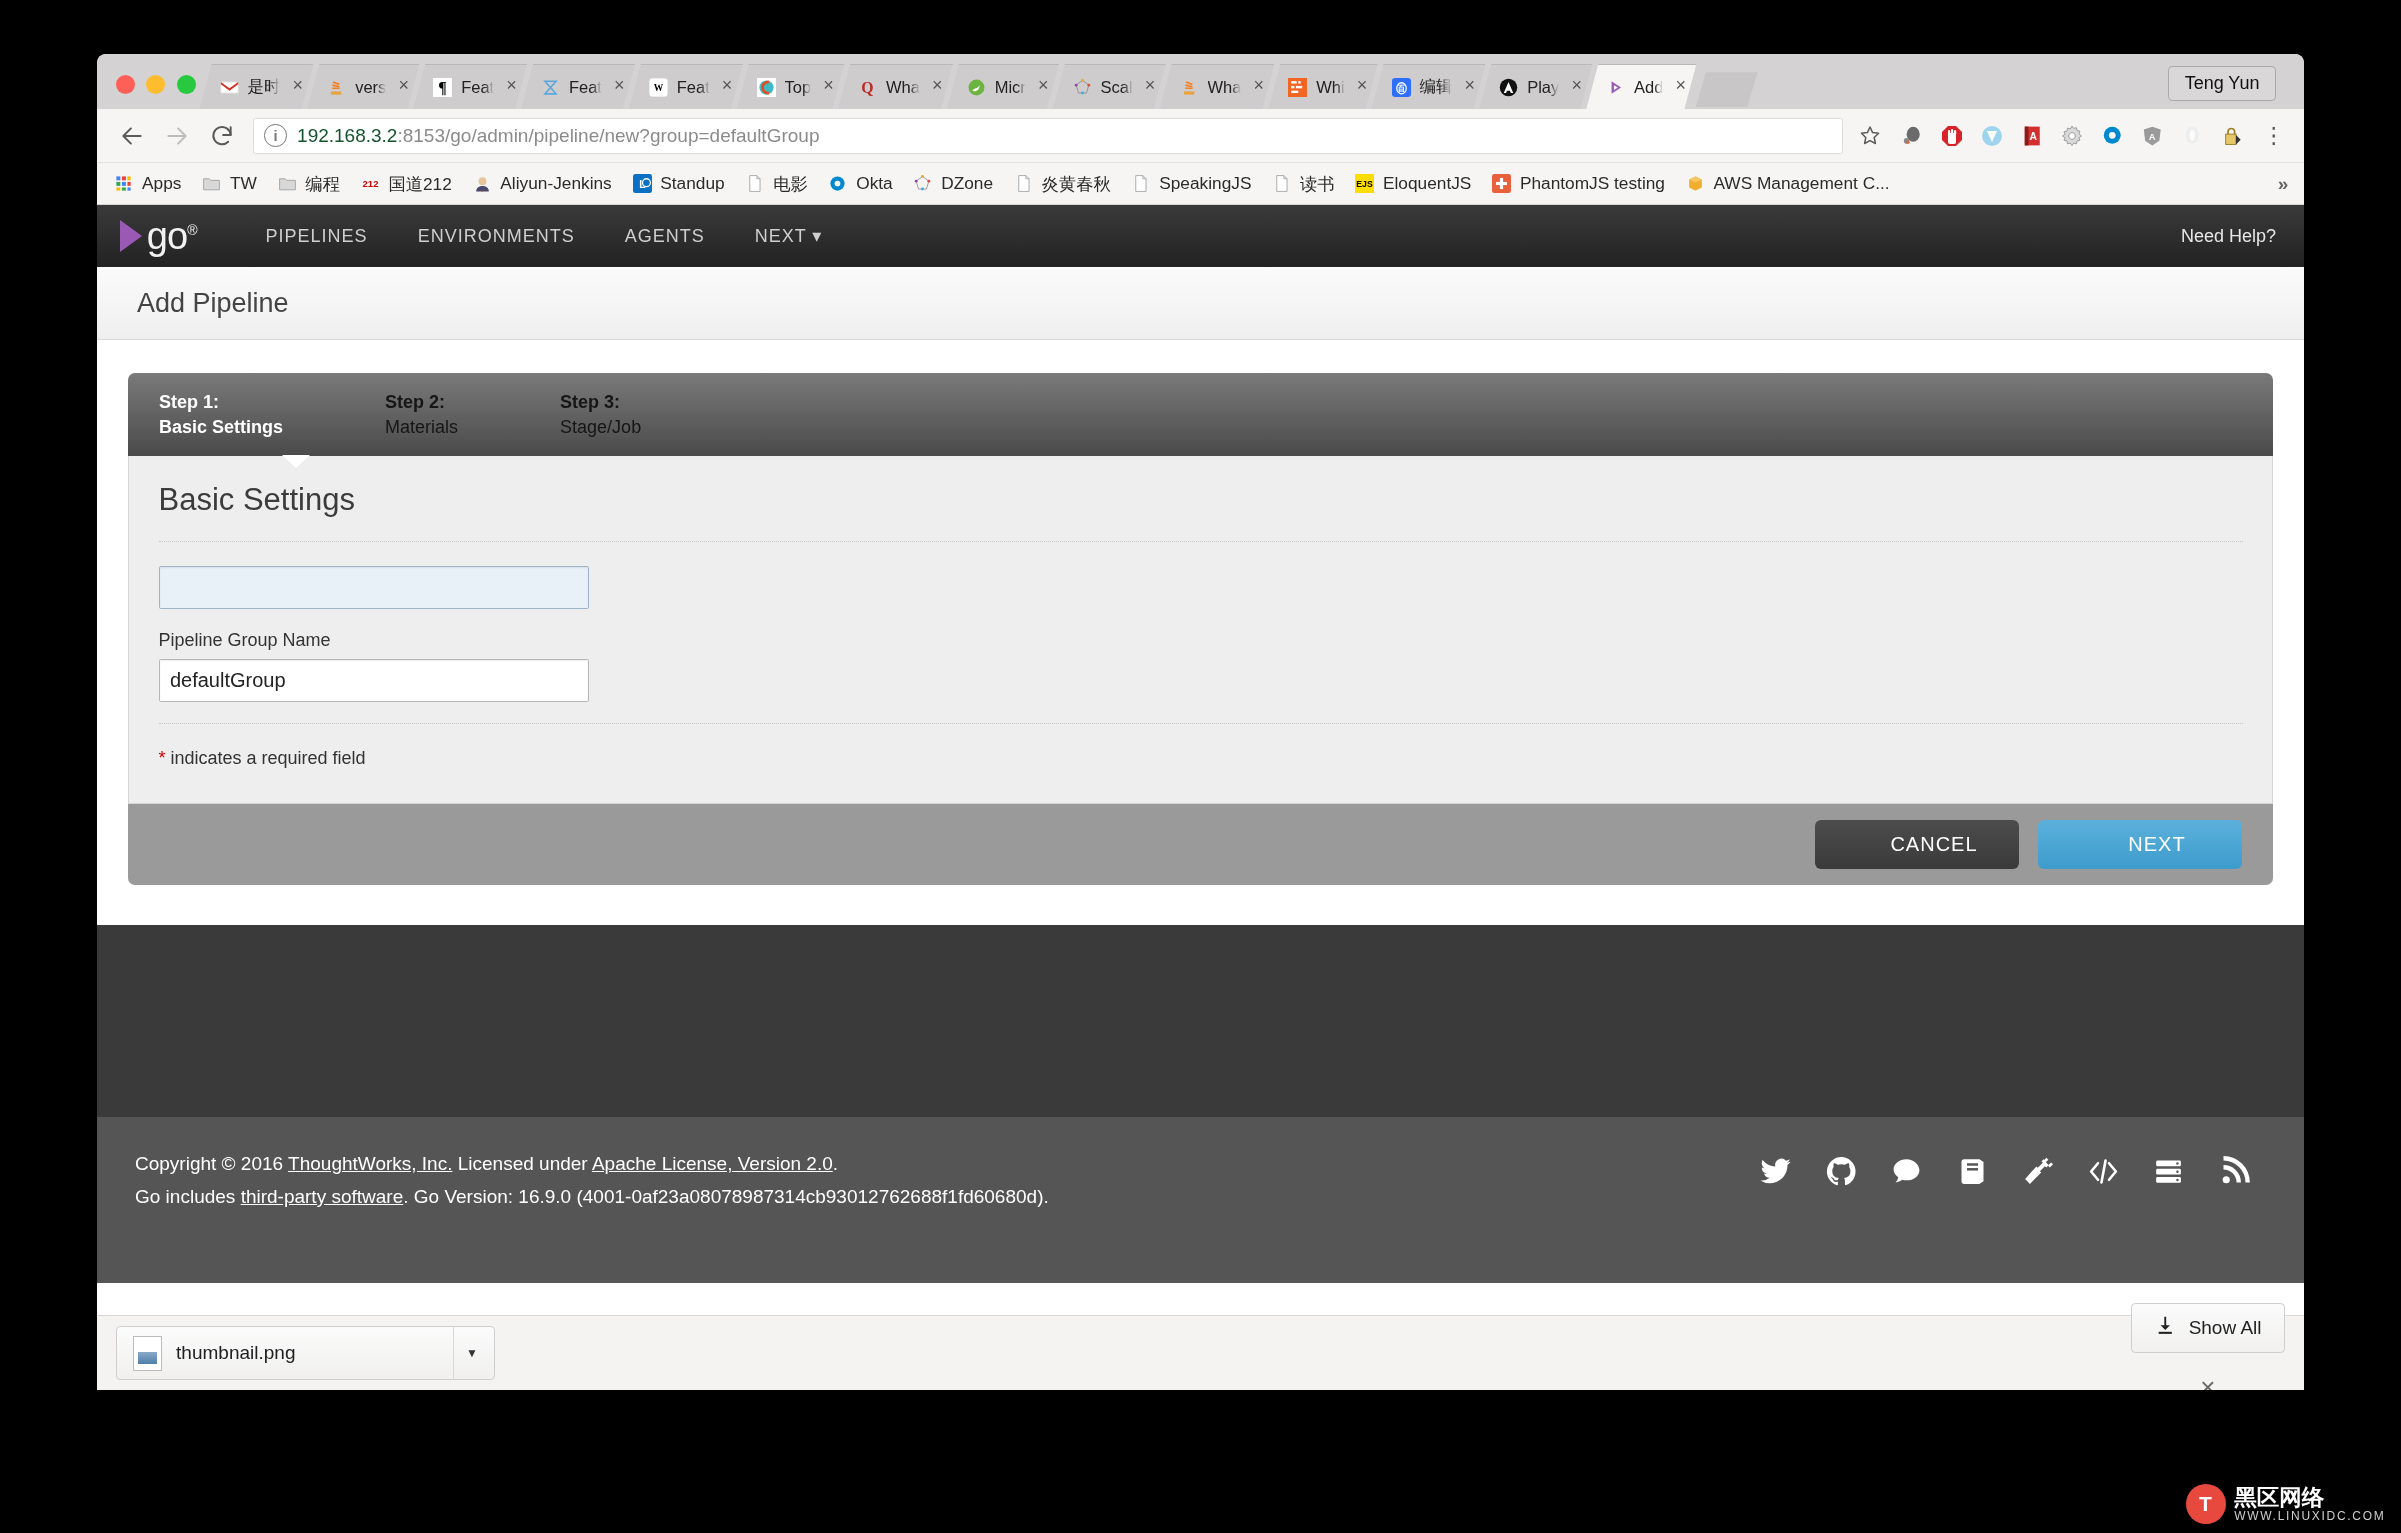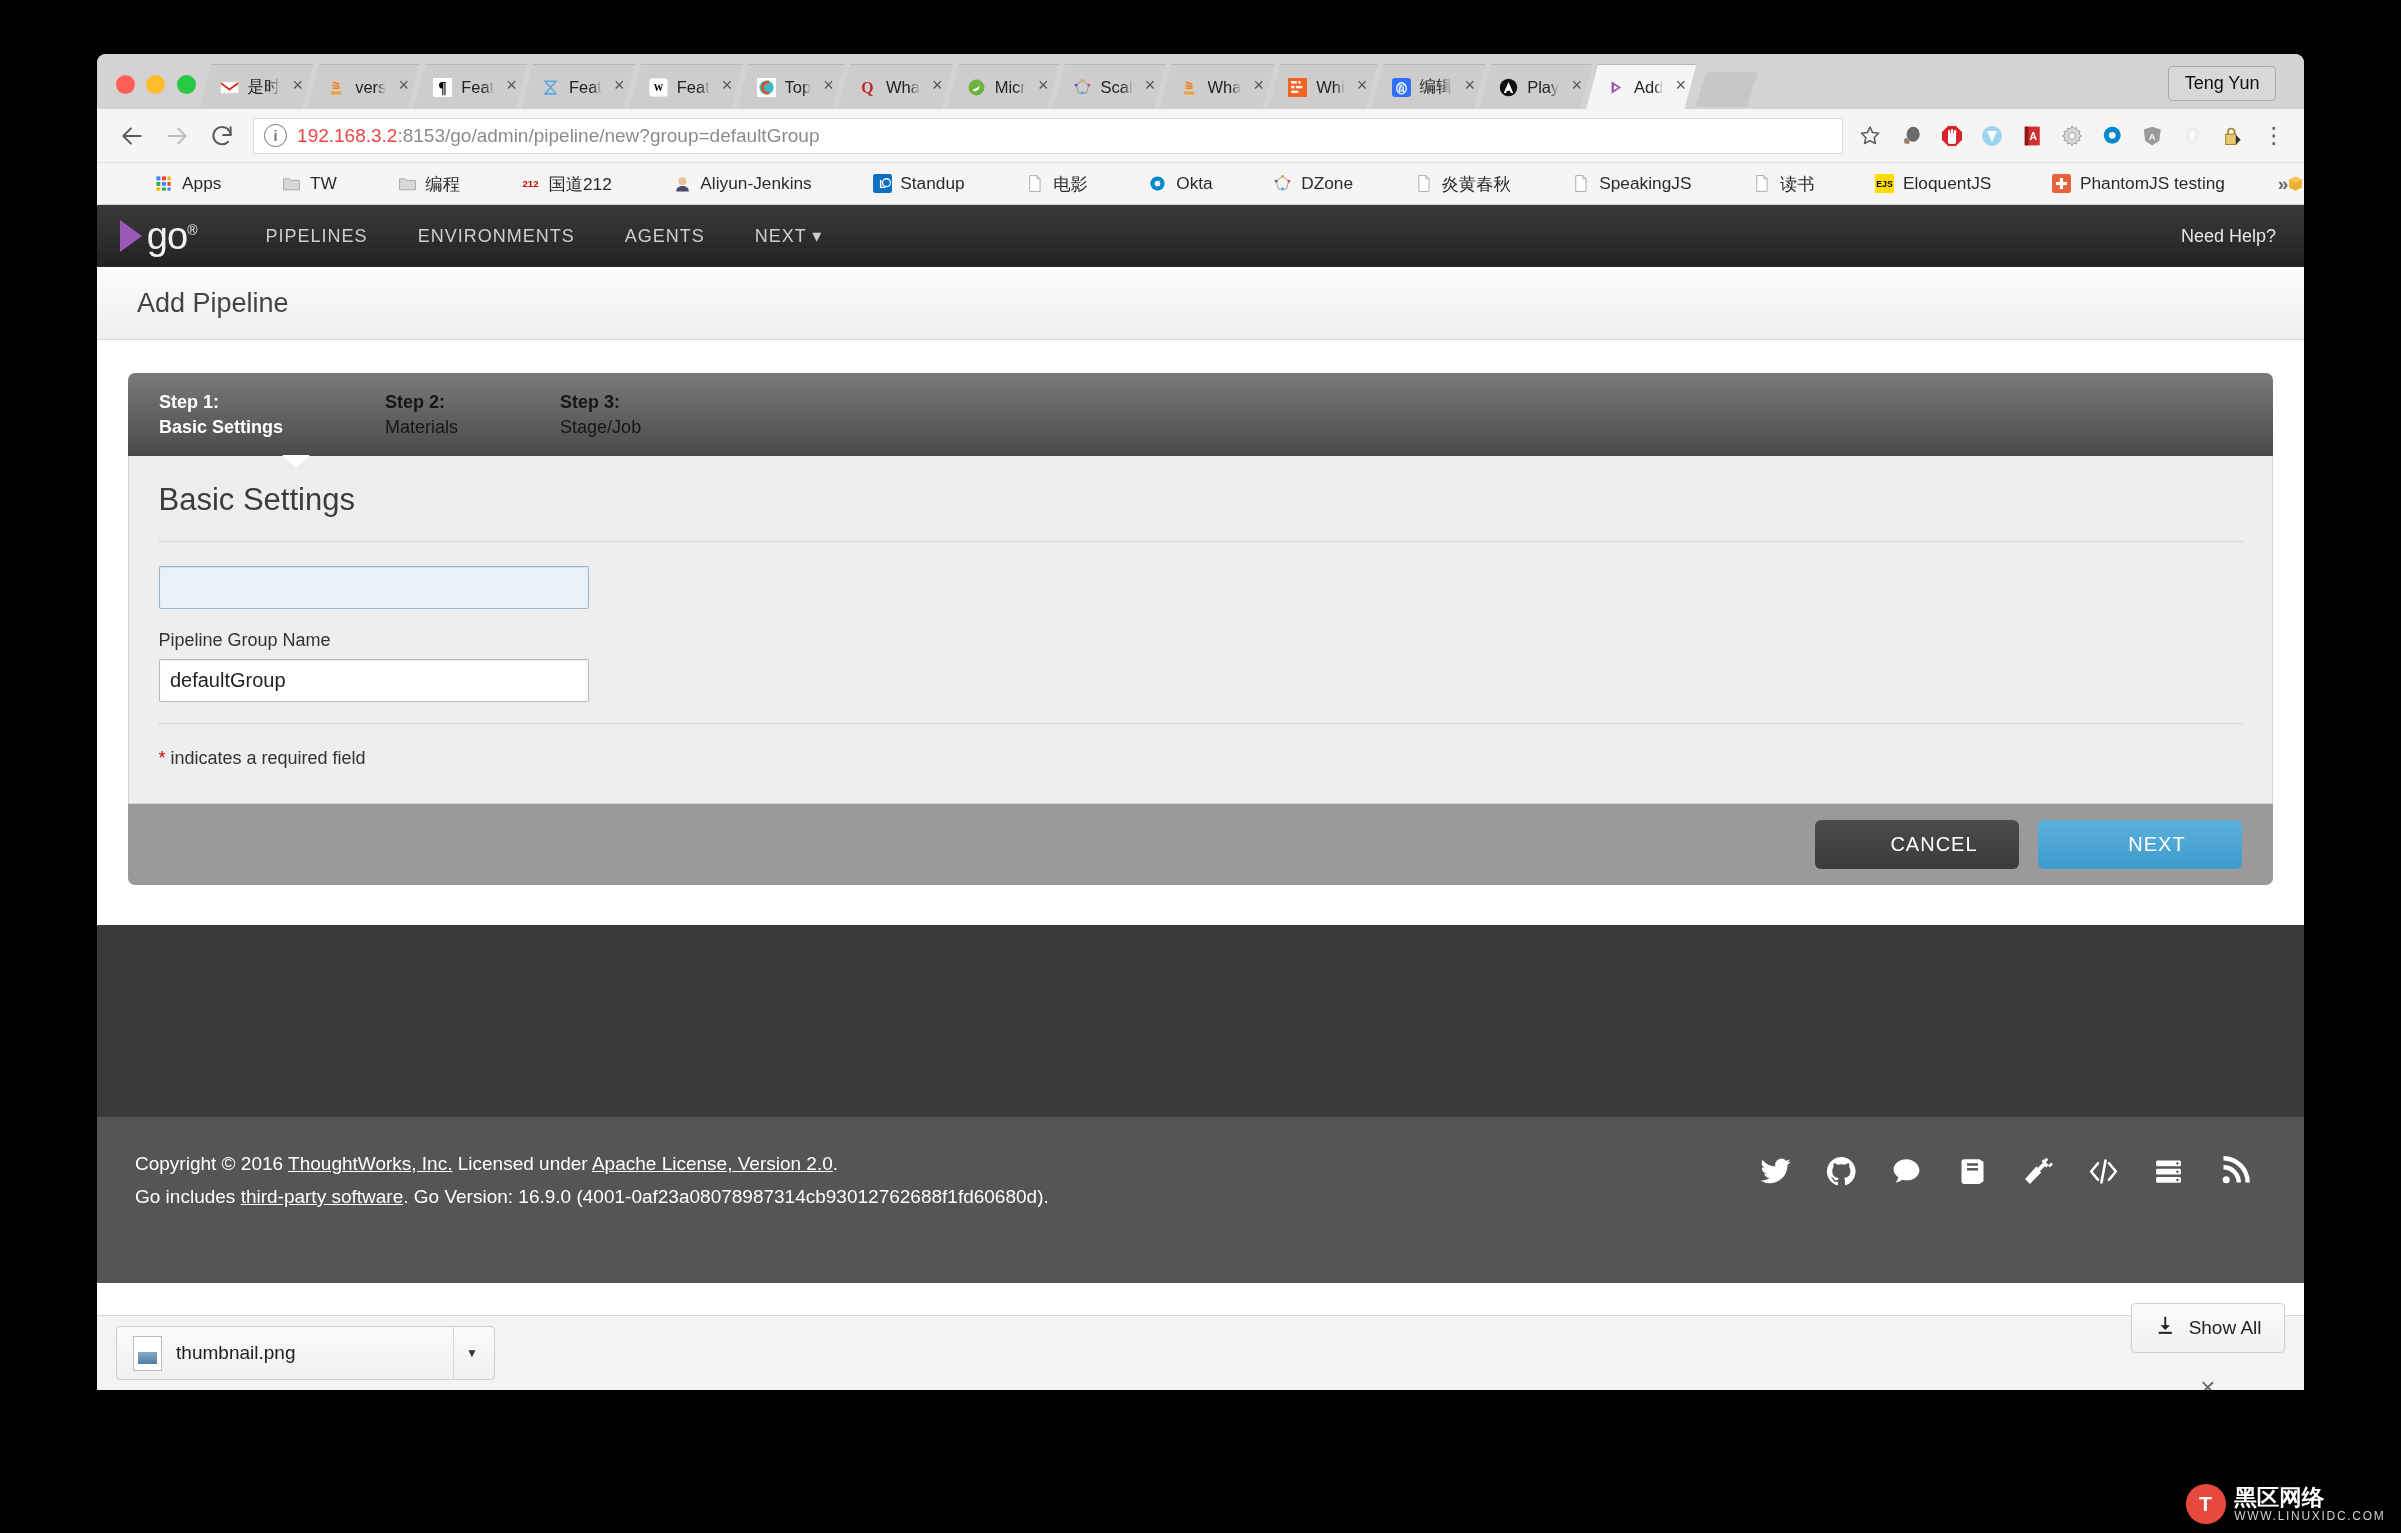--- a/index.html
+++ b/index.html
@@ -118,21 +118,21 @@
     margin: 0 8.7px 0 5.2px;
     font-size: 19px;
   }
   #omnibox .info-icon {
     width: 22.5px; height: 22.5px; margin-right: 10.4px;
     border: 1.7px solid #777; border-radius: 50%;
     color: #777; font-size: 14.7px; font-weight: bold;
     display: flex; align-items: center; justify-content: center;
     flex: 0 0 22.5px;
   }
-  .url-host { color: #ef4444; }
+  .url-host { color: #14532d; }
   .url-rest { color: #8b8b8b; }
   #star-btn {
     width: 35px; height: 36px; display:flex; align-items:center; justify-content:center;
     color: #5a5a5a; font-size: 22.5px;
   }
   .ext-icons { display: flex; align-items: center; gap: 14px; margin-left: 12px; }
   .ext-icon { width: 26px; height: 26px; display:flex; align-items:center; justify-content:center; }
   #menu-dots { margin-left: 17.3px; margin-right: 3.5px; color:#555; font-size: 22.5px; line-height: .6; letter-spacing: 0; }
 
   
@@ -142,21 +142,21 @@
     display: flex; align-items: center;
     padding: 0 15.6px;
     border-bottom: 0.9px solid #d8d6d7;
     font-size: 17.3px;
     color: #2b2b2b;
     position: relative;
     overflow: hidden;
     white-space: nowrap;
   }
   .bm { display: inline-flex; align-items: center; margin-right: 19px; flex: 0 0 auto;}
-  .bm .bm-icon { width: 22.5px; height: 22.5px; margin-right: 7px; display:inline-flex; align-items:center; justify-content:center; flex:0 0 22.5px;margin-left:40px;}
+  .bm .bm-icon { width: 22.5px; height: 22.5px; margin-right: 7px; display:inline-flex; align-items:center; justify-content:center; flex:0 0 22.5px;}
   #bm-overflow { position: absolute; right: 15.6px; color: #666; font-size: 19px; font-weight: bold;}
 
   
   #page { background: #fff; height: 1185px; position: relative; overflow: hidden; }
 
   #go-header {
     height: 62px;
     background: linear-gradient(#3a3a3a, #222);
     display: flex; align-items: center;
     padding: 0 22.5px;

